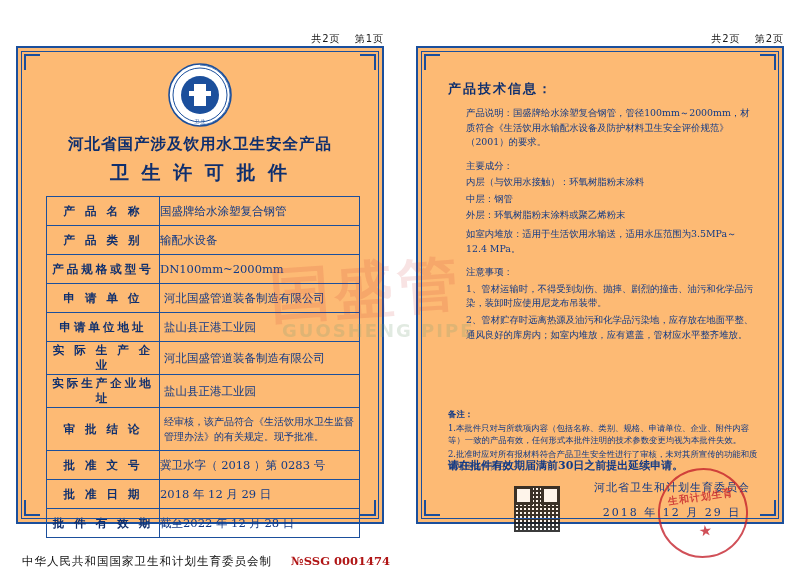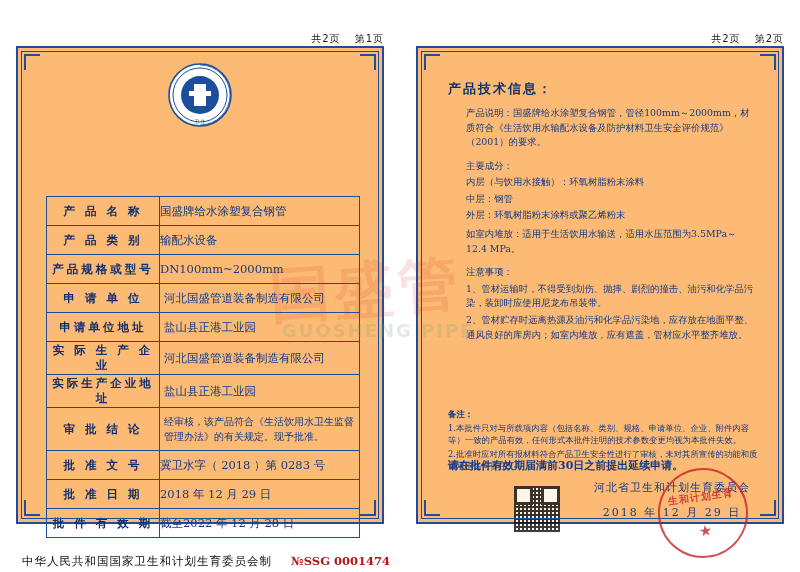--- a/index.html
+++ b/index.html
@@ -222,20 +222,22 @@
             <circle cx="33" cy="33" r="31" fill="#ffffff" stroke="#1b4f9c" stroke-width="1.6"></circle>
             <circle cx="33" cy="33" r="27" fill="#ffffff" stroke="#1b4f9c" stroke-width="1"></circle>
             <circle cx="33" cy="33" r="19" fill="#1b4f9c"></circle>
             <rect x="27" y="22" width="12" height="22" fill="#ffffff"></rect>
             <rect x="22" y="29" width="22" height="5" fill="#ffffff"></rect>
             <path d="M33 3 a30 30 0 0 1 0 60" fill="none" stroke="#1b4f9c" stroke-width="0.8"></path>
             <text x="33" y="61" font-size="5" fill="#1b4f9c" text-anchor="middle" font-family="DejaVu Serif, serif">卫 生</text>
           </svg>
         </div>
 
+        <div class="title1">河北省国产涉及饮用水卫生安全产品</div>
+        <div class="title2">卫 生 许 可 批 件</div>
 
         <table class="cert">
           <tbody>
               <tr>
             <td class="lab">产 品 名 称</td>
             <td class="val center">国盛牌给水涂塑复合钢管</td>
           </tr>
           <tr>
             <td class="lab">产 品 类 别</td>
             <td class="val center">输配水设备</td>

